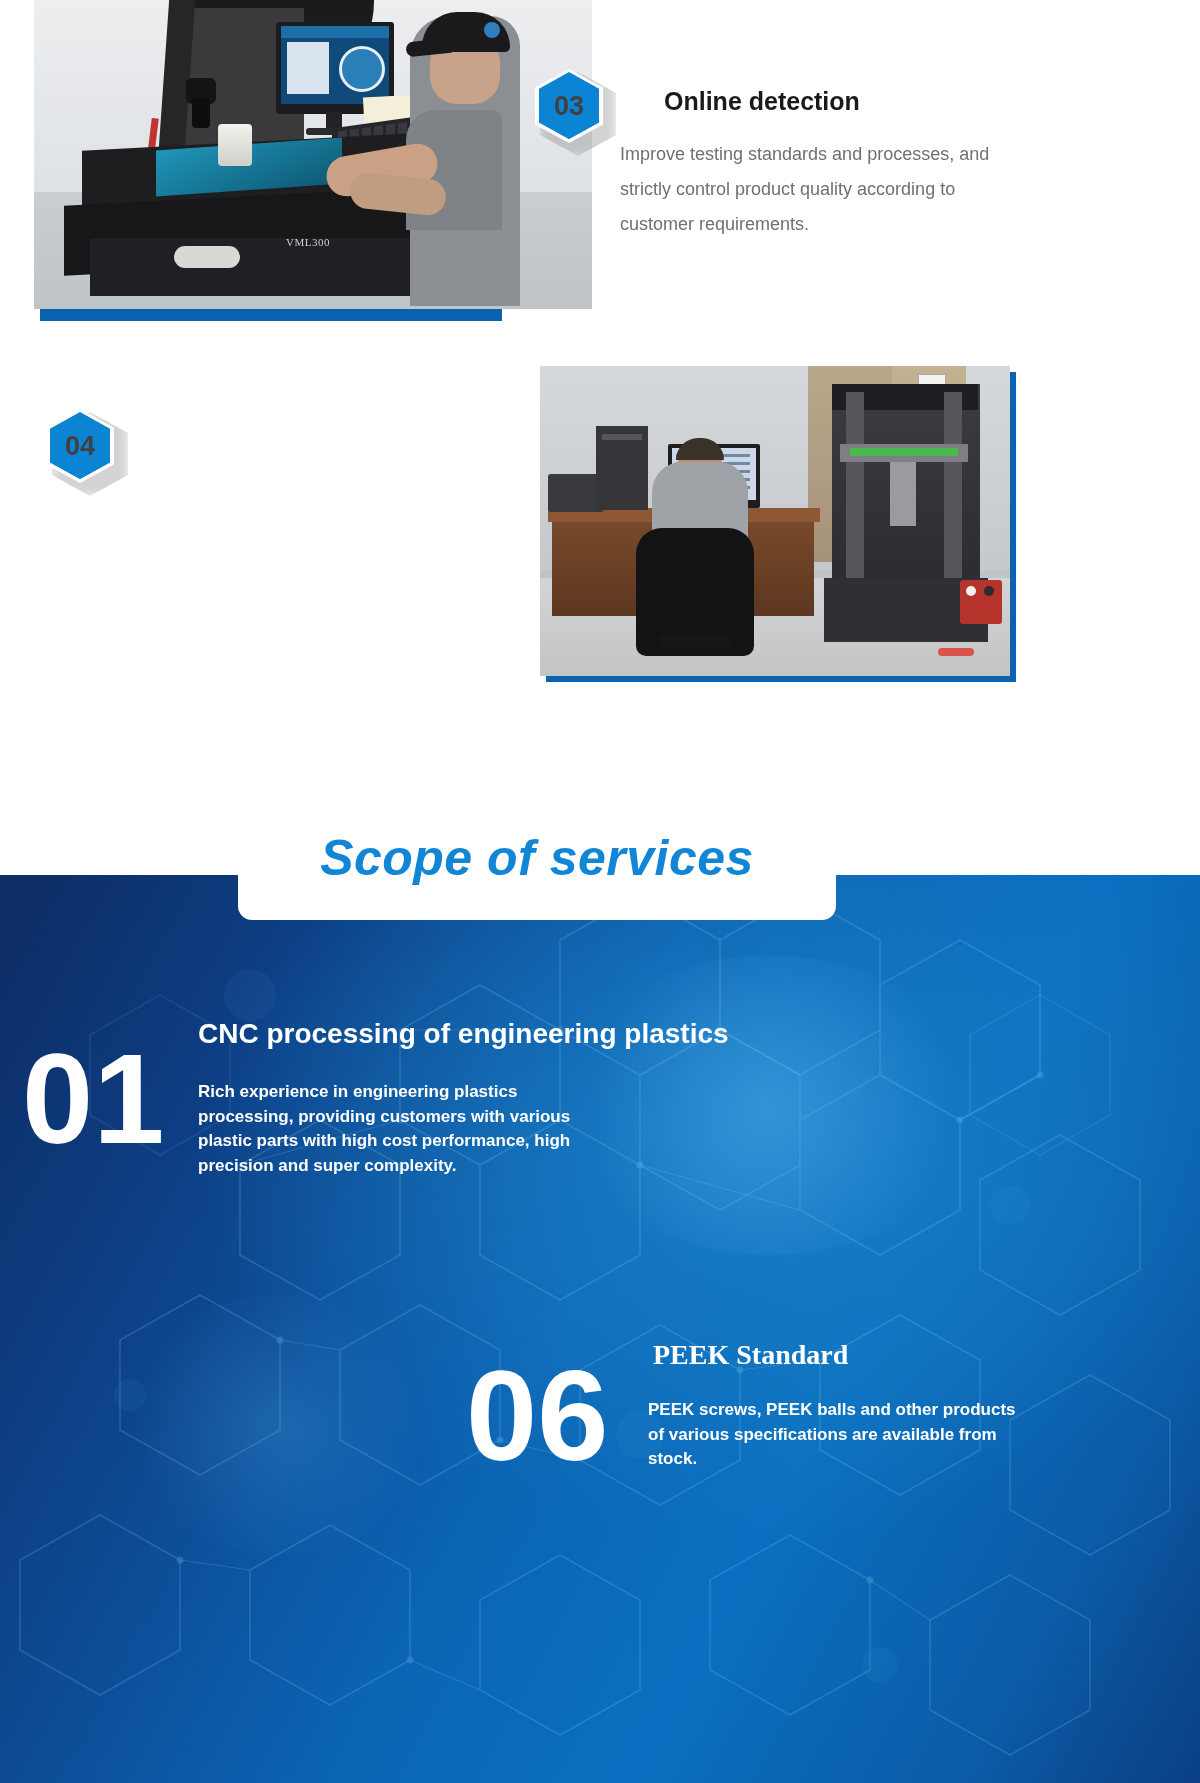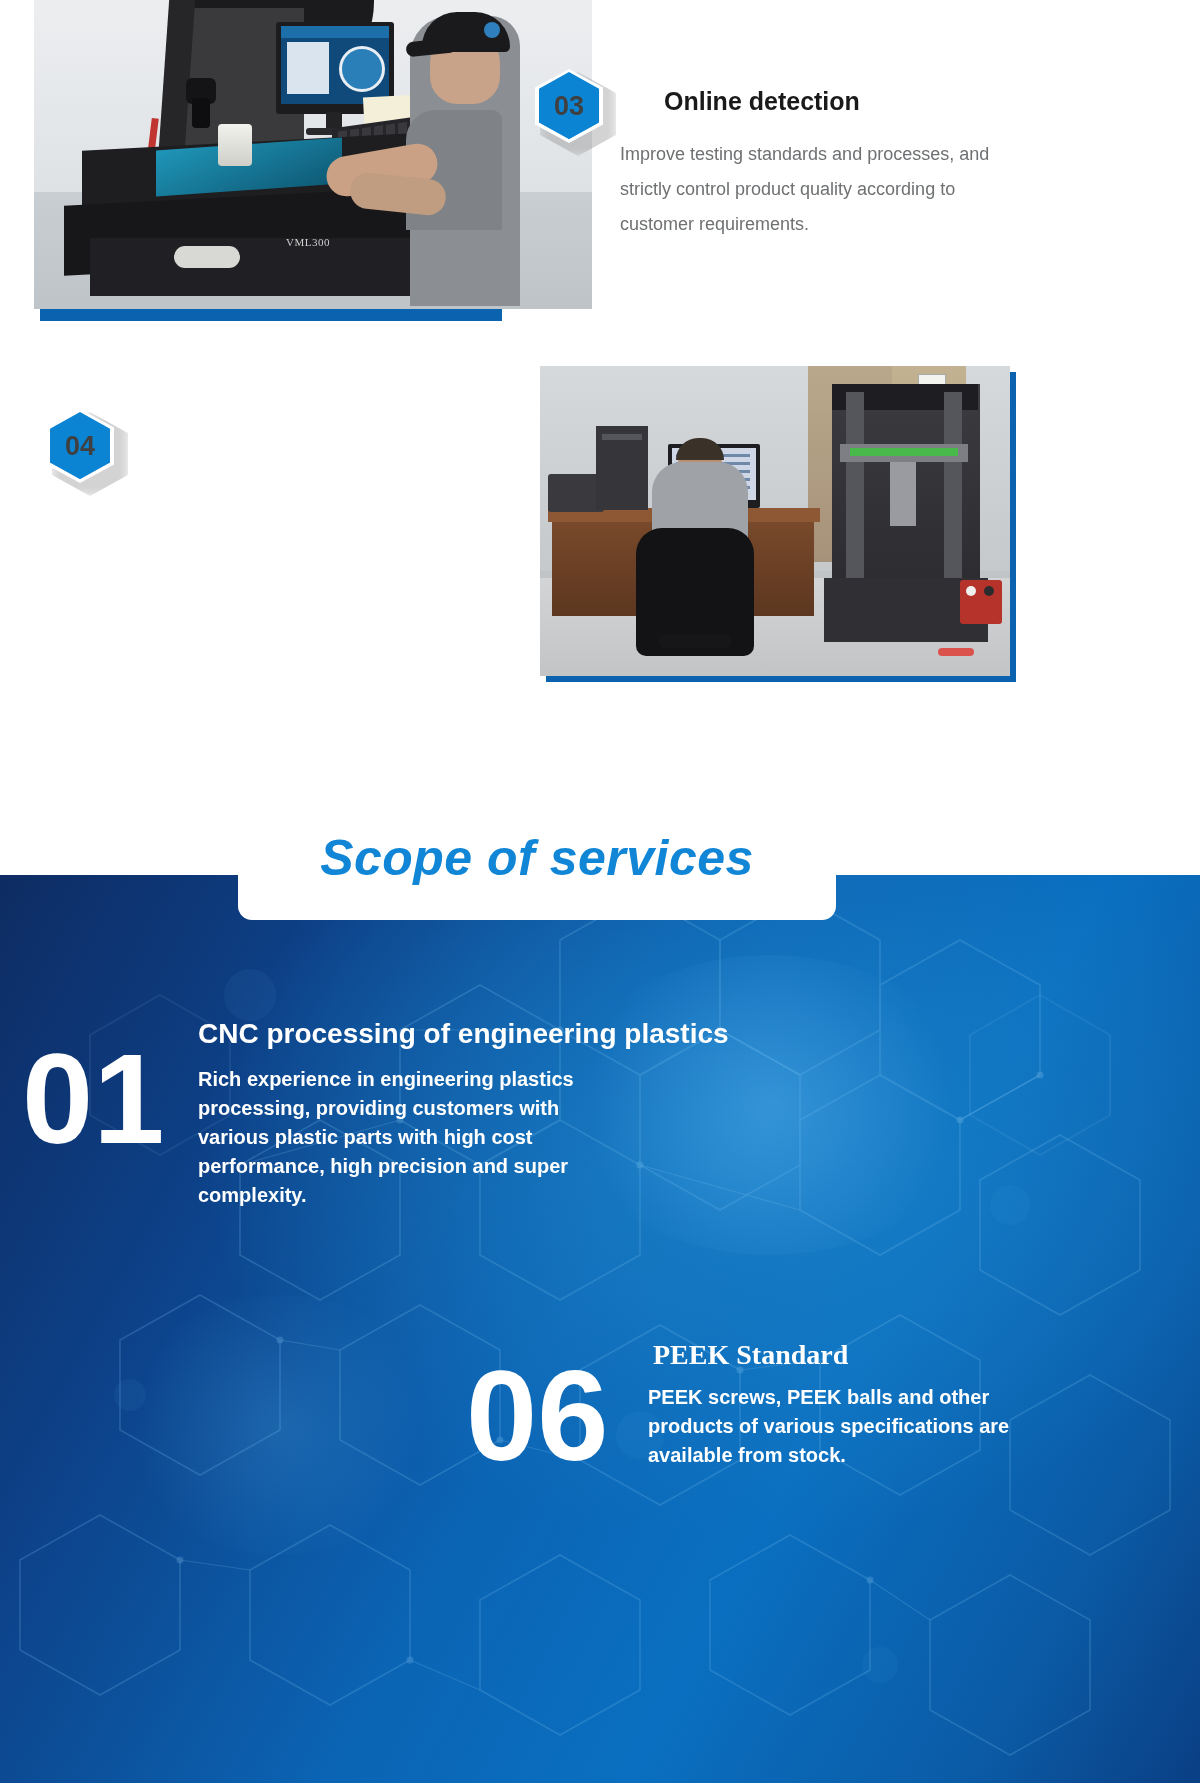--- a/index.html
+++ b/index.html
@@ -123,21 +123,21 @@
   .hexnet{position:absolute;inset:0;opacity:.40;}
   .hexnet2{position:absolute;inset:0;opacity:.22;}
   .glow{position:absolute;border-radius:50%;background:radial-gradient(circle,rgba(90,180,240,.42),rgba(90,180,240,0) 70%);}
 
   .title-card{position:absolute;left:238px;top:795px;width:598px;height:125px;background:#ffffff;
      border-radius:14px;display:flex;align-items:center;justify-content:center;}
   .title-card span{color:#1186d6;font-size:50px;font-style:italic;font-weight:bold;letter-spacing:.5px;}
 
   .bignum{position:absolute;color:#ffffff;font-weight:bold;line-height:1;}
   .sec-title{position:absolute;color:#ffffff;font-size:28px;font-weight:bold;}
-  .sec-body{position:absolute;color:#ffffff;font-size:20px;line-height:1.45;font-weight:bold;}
+  .sec-body{position:absolute;color:#ffffff;font-size:17px;line-height:1.45;font-weight:bold;margin-top:15px;}
 </style>
 </head>
 <body>
 
 <div class="page">
 
   <div class="top-area">
 
     <div class="photo-frame" id="photo1-frame"></div>
     <div class="photo-inner" id="photo1">

